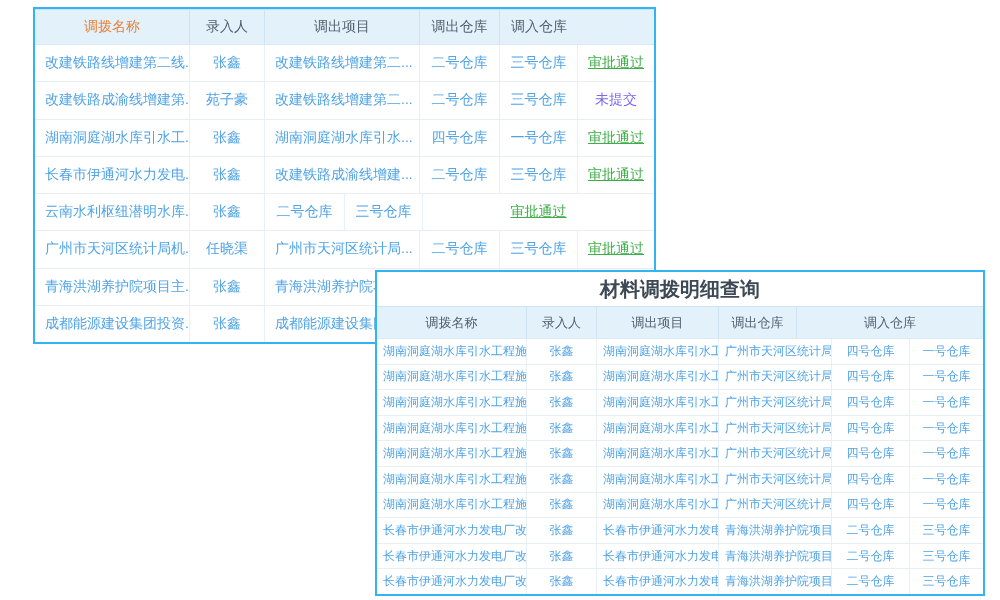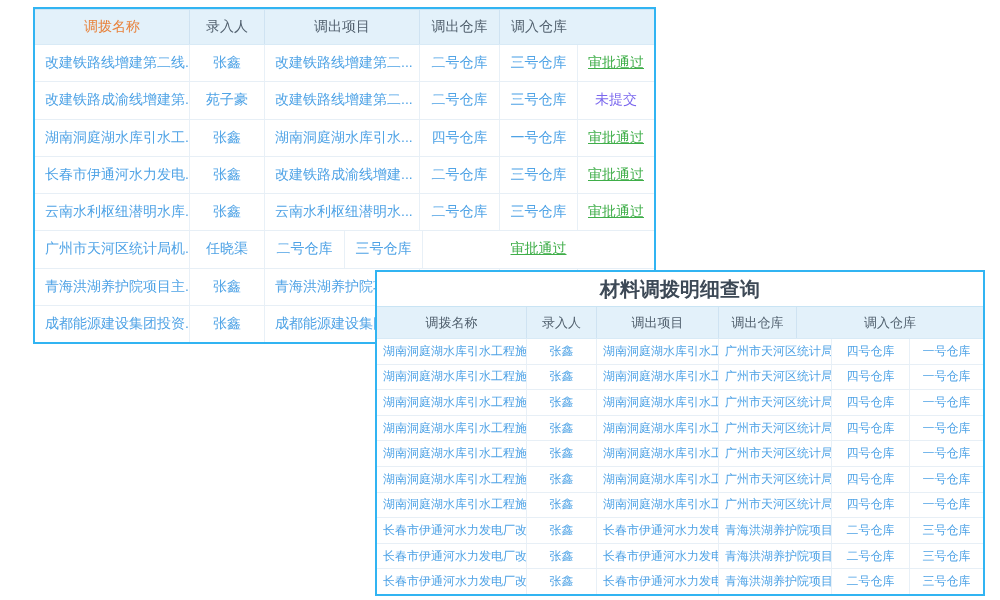--- a/index.html
+++ b/index.html
@@ -93,28 +93,28 @@
         <div class="cell left" style="width: 155px;">长春市伊通河水力发电...</div>
         <div class="cell center" style="width: 75px;">张鑫</div>
         <div class="cell left" style="width: 155px;">改建铁路成渝线增建...</div>
         <div class="cell center" style="width: 80px;">二号仓库</div>
         <div class="cell center" style="width: 78px;">三号仓库</div>
         <div class="cell center st-approved" style="flex: 1 1 0%;">审批通过</div>
       </div>
       <div class="trow">
         <div class="cell left" style="width: 155px;">云南水利枢纽潜明水库...</div>
         <div class="cell center" style="width: 75px;">张鑫</div>
-        <div class="cell left" style="width: 155px;">云南水利枢纽潜明水...</div>
         <div class="cell center" style="width: 80px;">二号仓库</div>
         <div class="cell center" style="width: 78px;">三号仓库</div>
         <div class="cell center st-approved" style="flex: 1 1 0%;">审批通过</div>
       </div>
       <div class="trow">
         <div class="cell left" style="width: 155px;">广州市天河区统计局机...</div>
         <div class="cell center" style="width: 75px;">任晓渠</div>
+        <div class="cell left" style="width: 155px;">广州市天河区统计局...</div>
         <div class="cell center" style="width: 80px;">二号仓库</div>
         <div class="cell center" style="width: 78px;">三号仓库</div>
         <div class="cell center st-approved" style="flex: 1 1 0%;">审批通过</div>
       </div>
       <div class="trow">
         <div class="cell left" style="width: 155px;">青海洪湖养护院项目主...</div>
         <div class="cell center" style="width: 75px;">张鑫</div>
         <div class="cell left" style="width: 155px;">青海洪湖养护院项</div>
         <div class="cell center" style="width: 80px;"></div>
         <div class="cell center" style="width: 78px;"></div>

